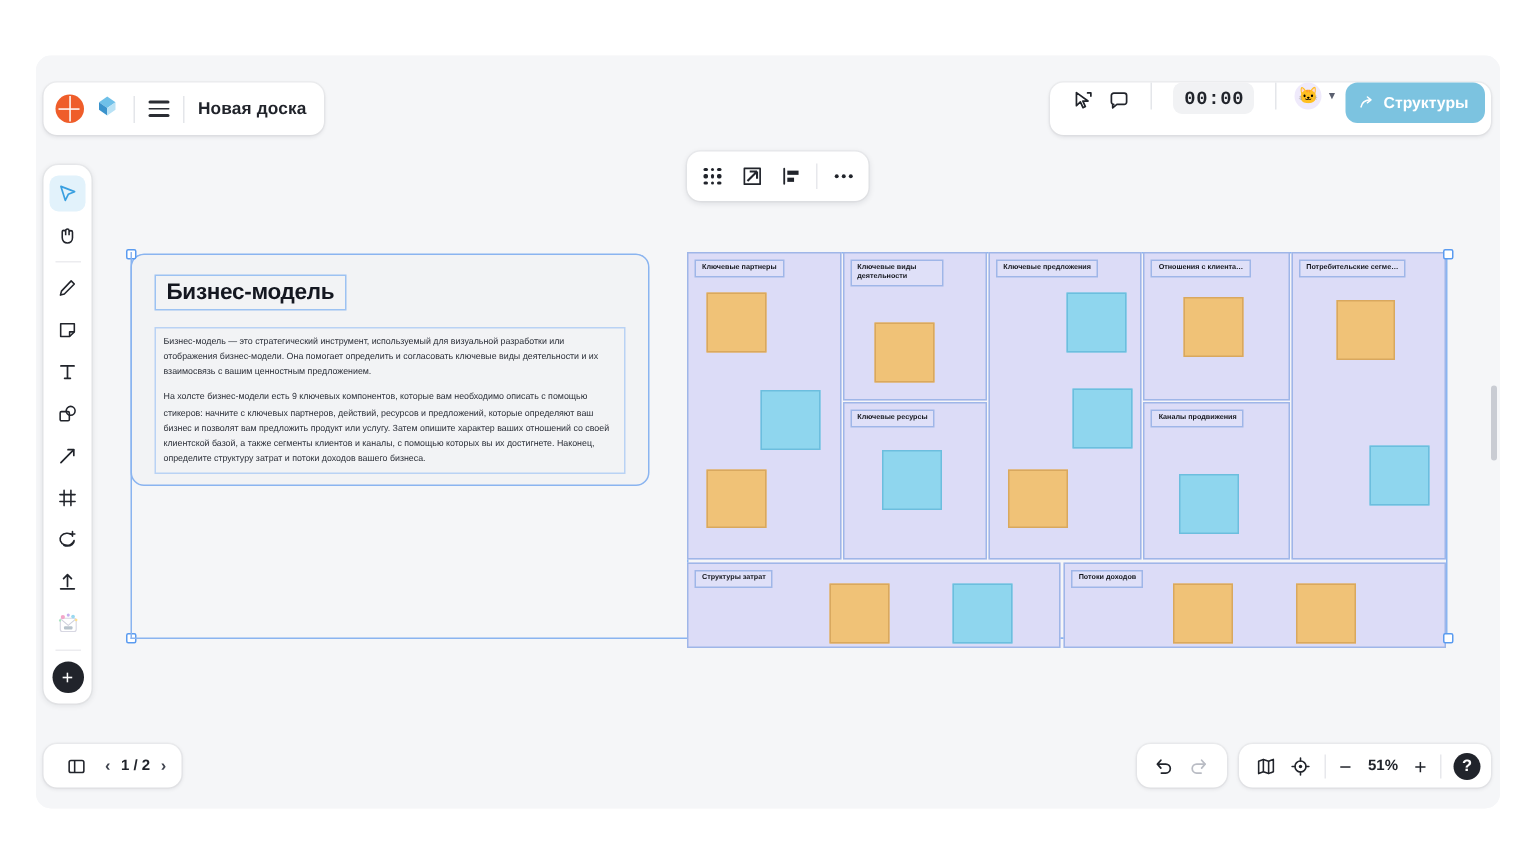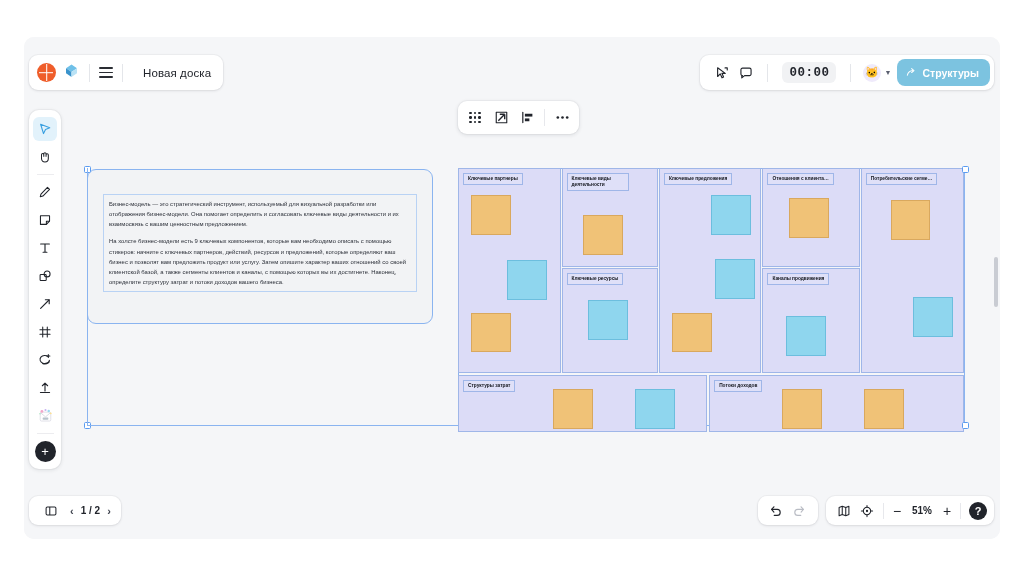--- a/index.html
+++ b/index.html
@@ -42,28 +42,28 @@
   }
   .logo-circle:after{
     content:""; position:absolute; left:2.4px; top:50%; width:14px; height:1.6px;
     background:#fff; transform:translateY(-50%);
   }
   .logo-cube { margin-left:7px; flex:none; }
   .tb-div { width:1px; height:18px; background:#e4e6ea; margin:0 9px; }
   .hamb { width:14px; display:flex; flex-direction:column; gap:3px; }
   .hamb span { display:block; height:1.7px; background:#2a2d33; border-radius:2px; }
   .board-title {
-    margin-left:11px; font-size:11.5px; font-weight:400; color:#21242b;
+    font-size:11.5px; font-weight:700; color:#21242b;
     letter-spacing:.1px; white-space:nowrap;
   }
   
   .topbar-right {
     position:absolute; right:6px; top:18px;
     height:35px; background:#fff; border-radius:9px;
-    display:flex; align-items:center; padding:0 4px 0 10px; gap:0;
+    display:flex; align-items:flex-start; padding:0 4px 0 10px; gap:0;
     box-shadow:0 1px 3px rgba(16,24,40,.10), 0 0 0 1px rgba(16,24,40,.03);
     z-index:40;
   }
   .tr-icon { width:24px; height:24px; display:flex; align-items:center; justify-content:center; }
   .timer {
     background:#f1f2f4; border-radius:6px; height:21px;
     display:flex; align-items:center; padding:0 7px;
     font-family:"Liberation Mono", monospace; font-size:12.5px; font-weight:700;
     color:#21242b; letter-spacing:.5px; margin:0 5px;
   }
@@ -185,20 +185,21 @@
   .note.orange { background:#f0c277; border-color:#d9a85e; }
   .note.blue   { background:#8fd6ee; border-color:#6cbede; }
 </style>
 </head>
 <body>
 
 <div id="app">
   <div id="canvas">
 
     <div class="textcard">
+      <div class="tc-title">Бизнес-модель</div>
       <div class="tc-body">
         <p>Бизнес-модель — это стратегический инструмент, используемый для визуальной разработки или отображения бизнес-модели. Она помогает определить и согласовать ключевые виды деятельности и их взаимосвязь с вашим ценностным предложением.</p>
         <p>На холсте бизнес-модели есть 9 ключевых компонентов, которые вам необходимо описать с помощью стикеров: начните с ключевых партнеров, действий, ресурсов и предложений, которые определяют ваш бизнес и позволят вам предложить продукт или услугу. Затем опишите характер ваших отношений со своей клиентской базой, а также сегменты клиентов и каналы, с помощью которых вы их достигнете. Наконец, определите структуру затрат и потоки доходов вашего бизнеса.</p>
       </div>
     </div>
     <div class="handle" style="left:59.5px; top:128.5px;"></div>
     <div class="handle" style="left:59.5px; top:384.5px;"></div>
     <div class="sel-frame" style="left:63px; top:131px; width:0; height:258px; border-width:0 0 0 1.4px;"></div>
     <div class="sel-frame" style="left:63px; top:388px; width:878px; height:0; border-width:1.4px 0 0 0;"></div>
 

